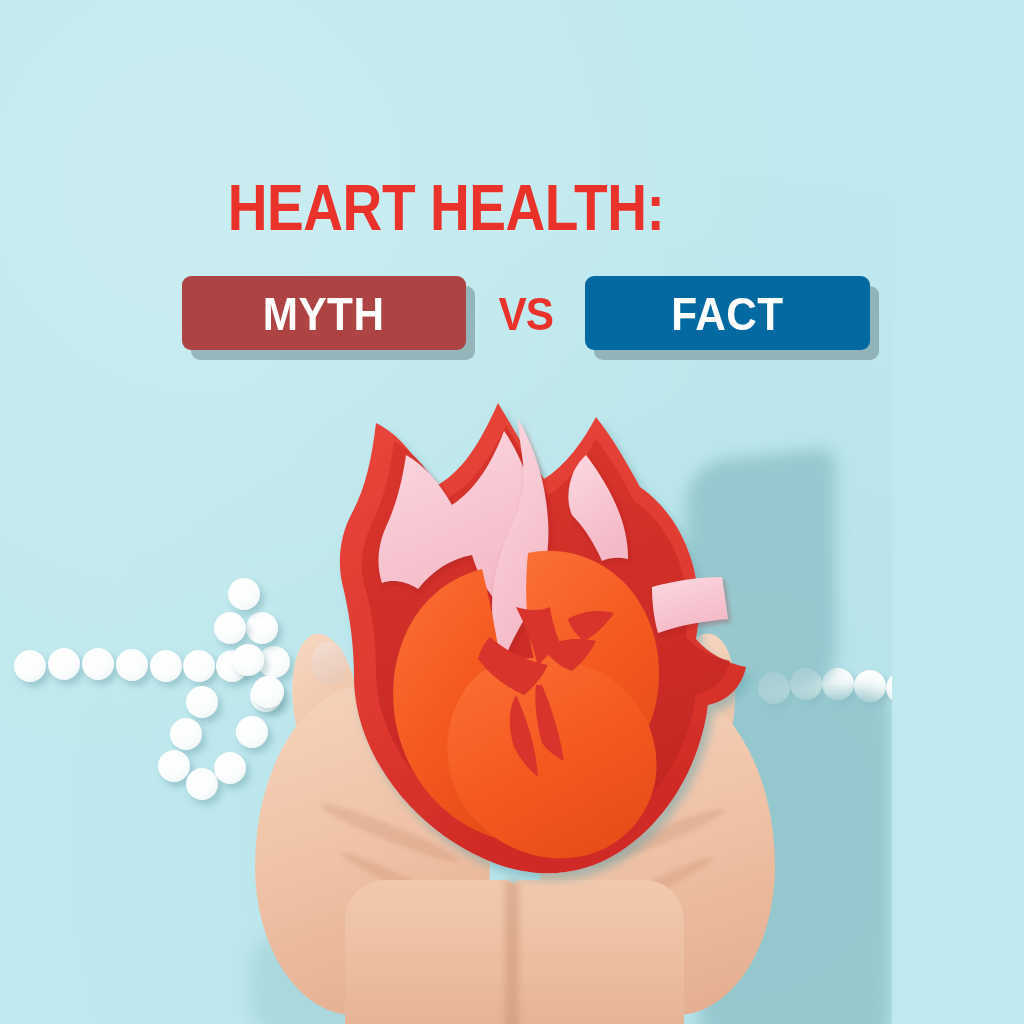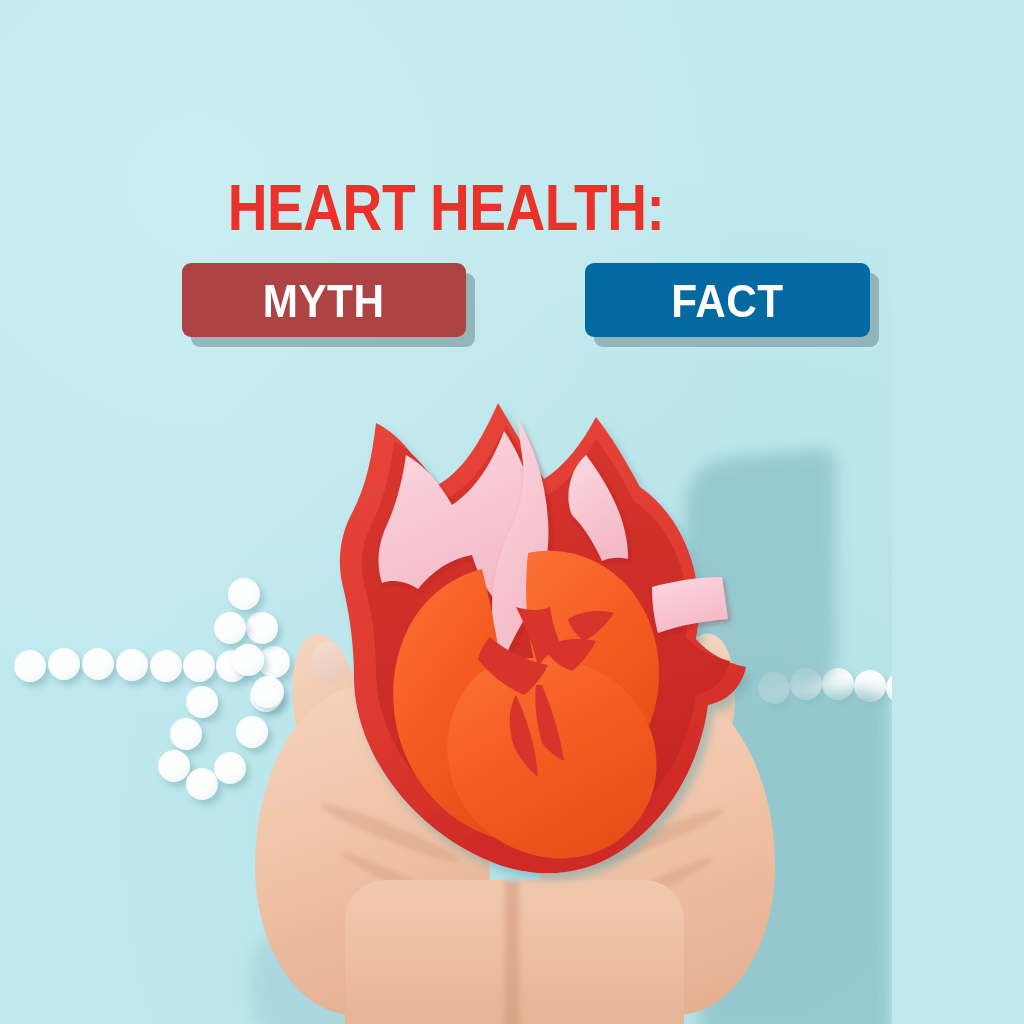--- a/index.html
+++ b/index.html
@@ -21,21 +21,21 @@
   
   .headline{
     position:absolute;left:0;right:0;top:176px;text-align:center;
     font-size:64px;line-height:64px;font-weight:700;letter-spacing:-0.5px;
     color:#e8322a;
     transform:scaleX(.86);transform-origin:50% 50%;
     white-space:nowrap;
     text-shadow:0 1px 0 rgba(255,255,255,.25);
   }
 
-  .badge-row{position:absolute;left:0;right:0;top:263px;height:80px;}
+  .badge-row{position:absolute;left:0;right:0;top:276px;height:80px;}
 
   .badge{
     position:absolute;top:0;height:74px;border-radius:9px;
     display:flex;align-items:center;justify-content:center;
     color:#ffffff;font-weight:700;font-size:47px;letter-spacing:.5px;
     box-shadow:9px 10px 0 0 rgba(92,118,122,.45);
   }
   .badge span{display:block;transform:scaleX(.9);transform-origin:50% 50%;}
   #badge-myth{left:182px;width:284px;background:#ae4343;}
   #badge-fact{left:585px;width:285px;background:#0369a1;}
@@ -323,18 +323,21 @@
       </g>
     </svg>
   </div>
 
   <div class="headline">HEART HEALTH:</div>
 
   <div class="badge-row">
     <div class="badge" id="badge-myth">
       <span>MYTH</span>
     </div>
+    <div class="vs">
+      <span>VS</span>
+    </div>
     <div class="badge" id="badge-fact">
       <span>FACT</span>
     </div>
   </div>
 
 </div>
 
 </body></html>

